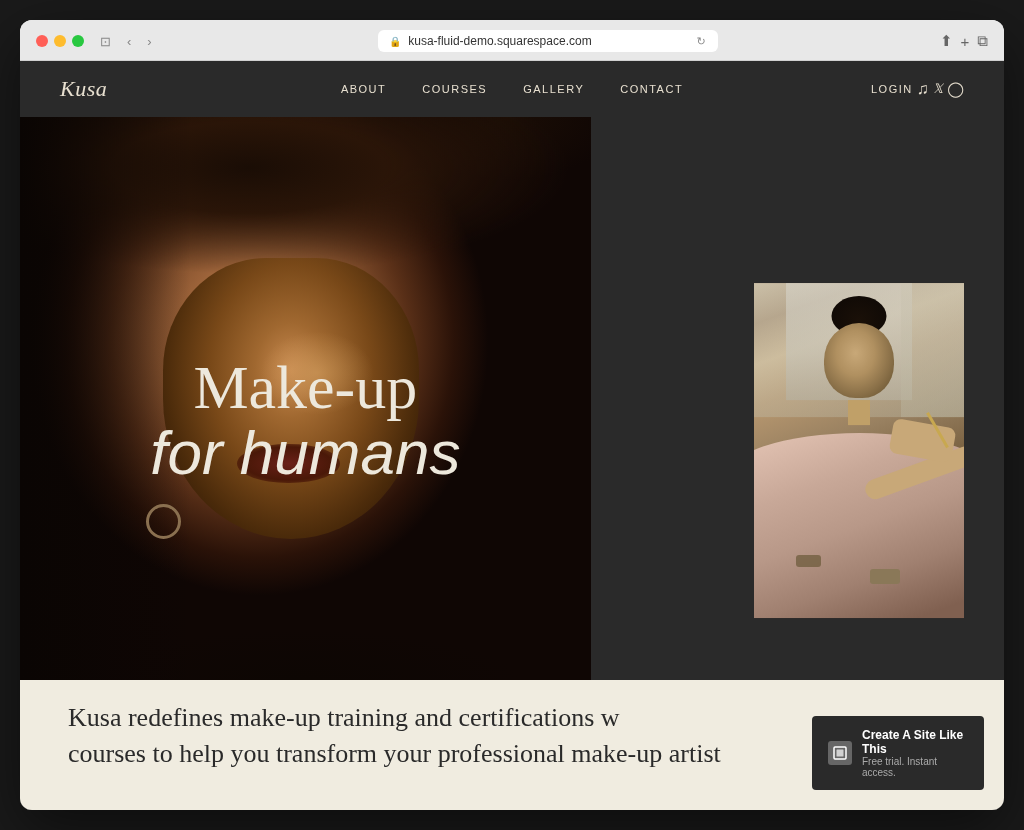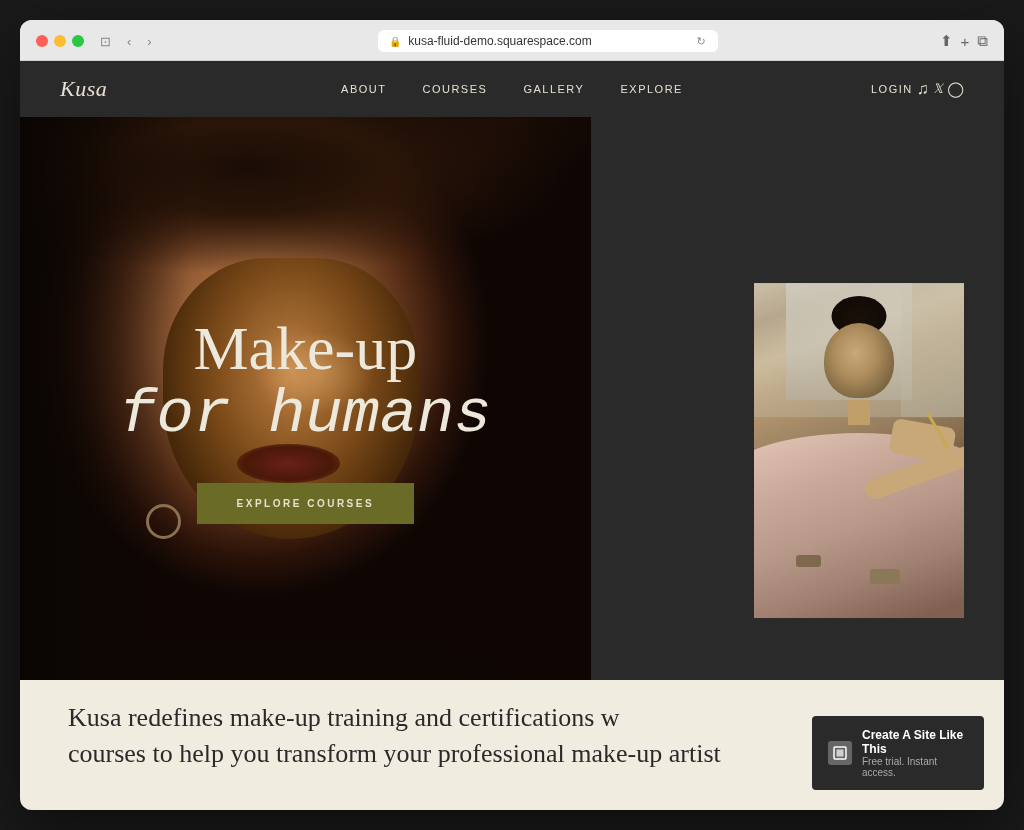--- a/index.html
+++ b/index.html
@@ -338,21 +338,21 @@
     .hero-h1-main {
       font-family: Georgia, 'Times New Roman', serif;
       font-size: 62px;
       font-weight: 400;
       color: #ede8dc;
       line-height: 1.05;
       display: block;
     }
 
     .hero-h1-italic {
-      font-family: Liberation Mono, monospace;
+      font-family: Liberation Sans, sans-serif;
       font-size: 62px;
       font-weight: 400;
       font-style: italic;
       color: #ede8dc;
       line-height: 1.05;
       display: block;
     }
 
     .cta-button {
       display: inline-block;
@@ -518,21 +518,21 @@
   </div>
 
   <div class="website">
 
     <nav class="nav">
       <div class="nav-logo">Kusa</div>
       <div class="nav-links">
         <a class="nav-link" href="#">ABOUT</a>
         <a class="nav-link" href="#">COURSES</a>
         <a class="nav-link" href="#">GALLERY</a>
-        <a class="nav-link" href="#">EXPLORE</a>
+        <a class="nav-link" href="#">CONTACT</a>
       </div>
       <div class="nav-right">
         <a class="nav-login" href="#">LOGIN</a>
         <a class="social-icon" href="#" style="font-size:16px;">♫</a>
         <a class="social-icon" href="#" style="font-family:Georgia;font-size:13px;font-style:italic;">𝕏</a>
         <a class="social-icon" href="#" style="font-size:15px;">◯</a>
       </div>
     </nav>
 
     <div class="hero">
@@ -555,21 +555,20 @@
           <div class="photo-chin-area"></div>
         </div>
       </div>
 
       <div class="hero-right-bg"></div>
 
       <div class="hero-text-layer">
         <div class="hero-text-content">
           <span class="hero-h1-main">Make-up</span>
           <span class="hero-h1-italic">for humans</span>
-          <button class="cta-button">EXPLORE COURSES</button>
         </div>
       </div>
 
       <div class="secondary-photo-card">
         <div class="sec-photo-bg">
 
           <div class="sec-window"></div>
 
           <div style="position:absolute;top:0;right:0;width:30%;height:40%;background:linear-gradient(160deg,#c8c0a8 0%,#b0a890 100%);opacity:0.5;"></div>
 

